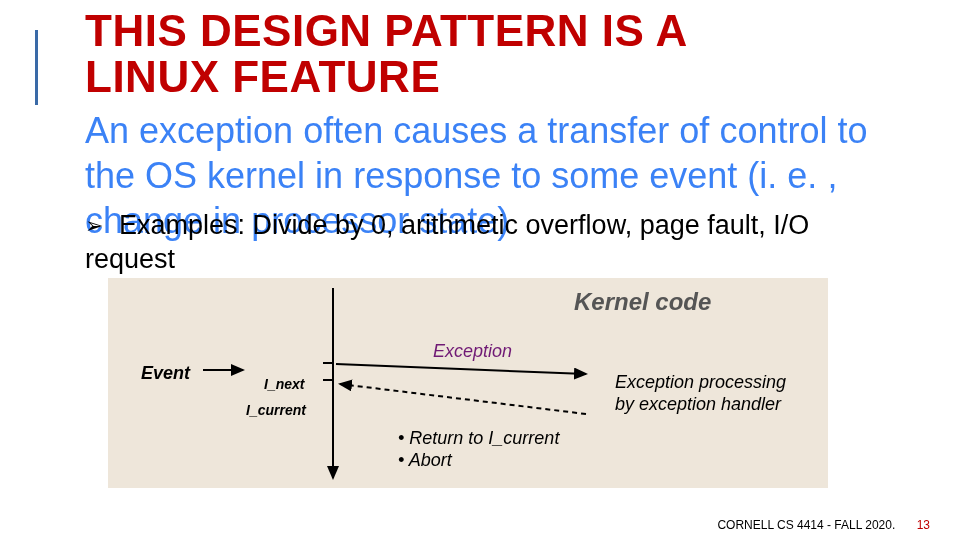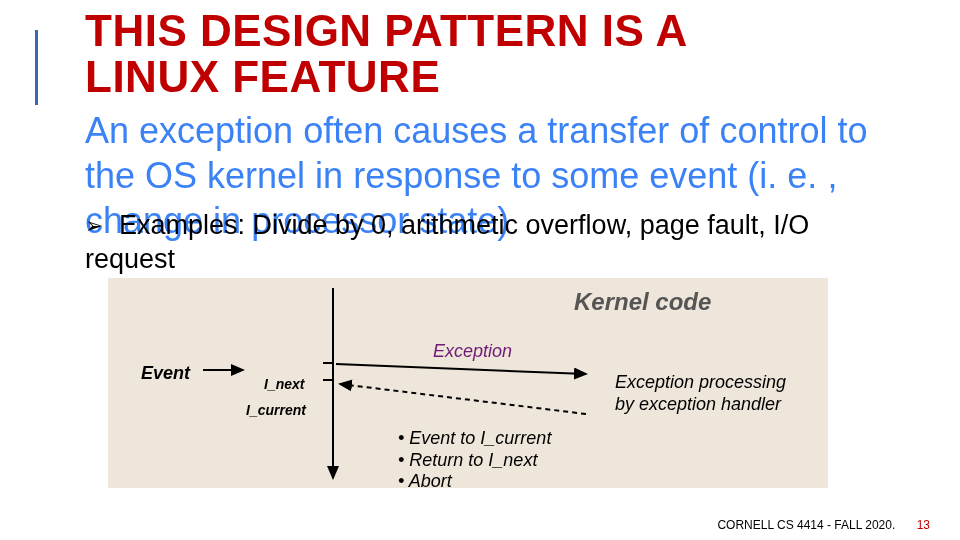--- a/index.html
+++ b/index.html
@@ -187,22 +187,21 @@
   <div class="kernel-code">Kernel code</div>
   <div class="event-label">Event</div>
   <div class="icurrent">I_current</div>
   <div class="inext">I_next</div>
   <div class="exception-label">Exception</div>
   <div class="processing-label">
     <span>Exception processing</span><br>
     <span>by exception handler</span>
   </div>
   <div class="return-list">
-    <div>• Event to I_current</div>
-    <div>• Return to I_next</div>
+    <div>• Return to I_current</div>
     <div>• Abort</div>
   </div>
 </div>
 
 <div class="footer">
   <span>CORNELL CS 4414 - FALL 2020.</span>
   <span class="footer-page">13</span>
 </div>
 
 </body></html>

